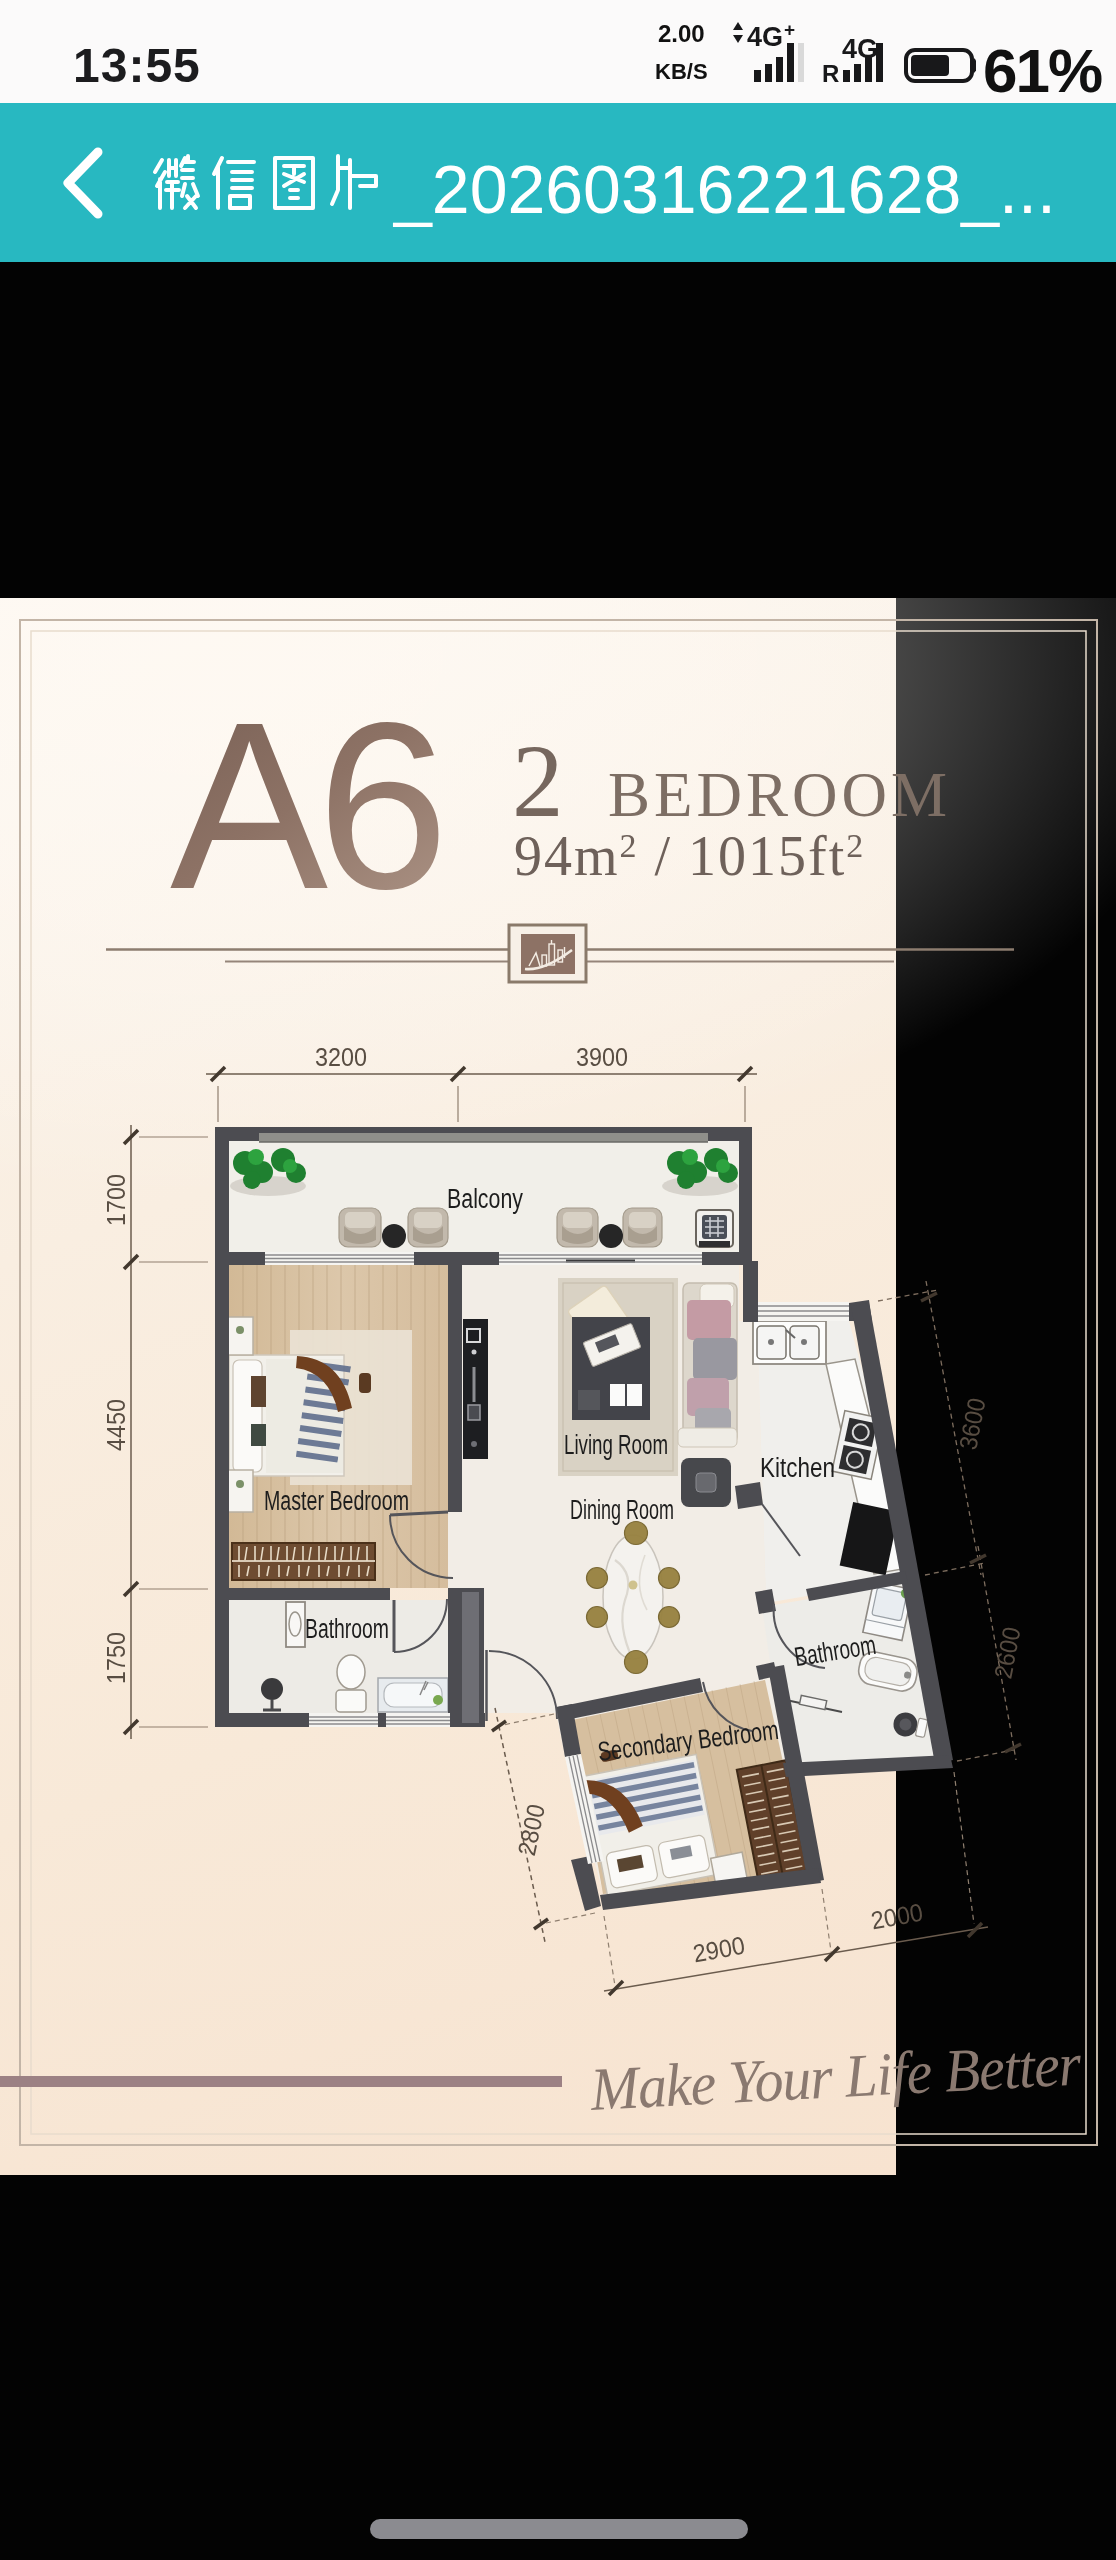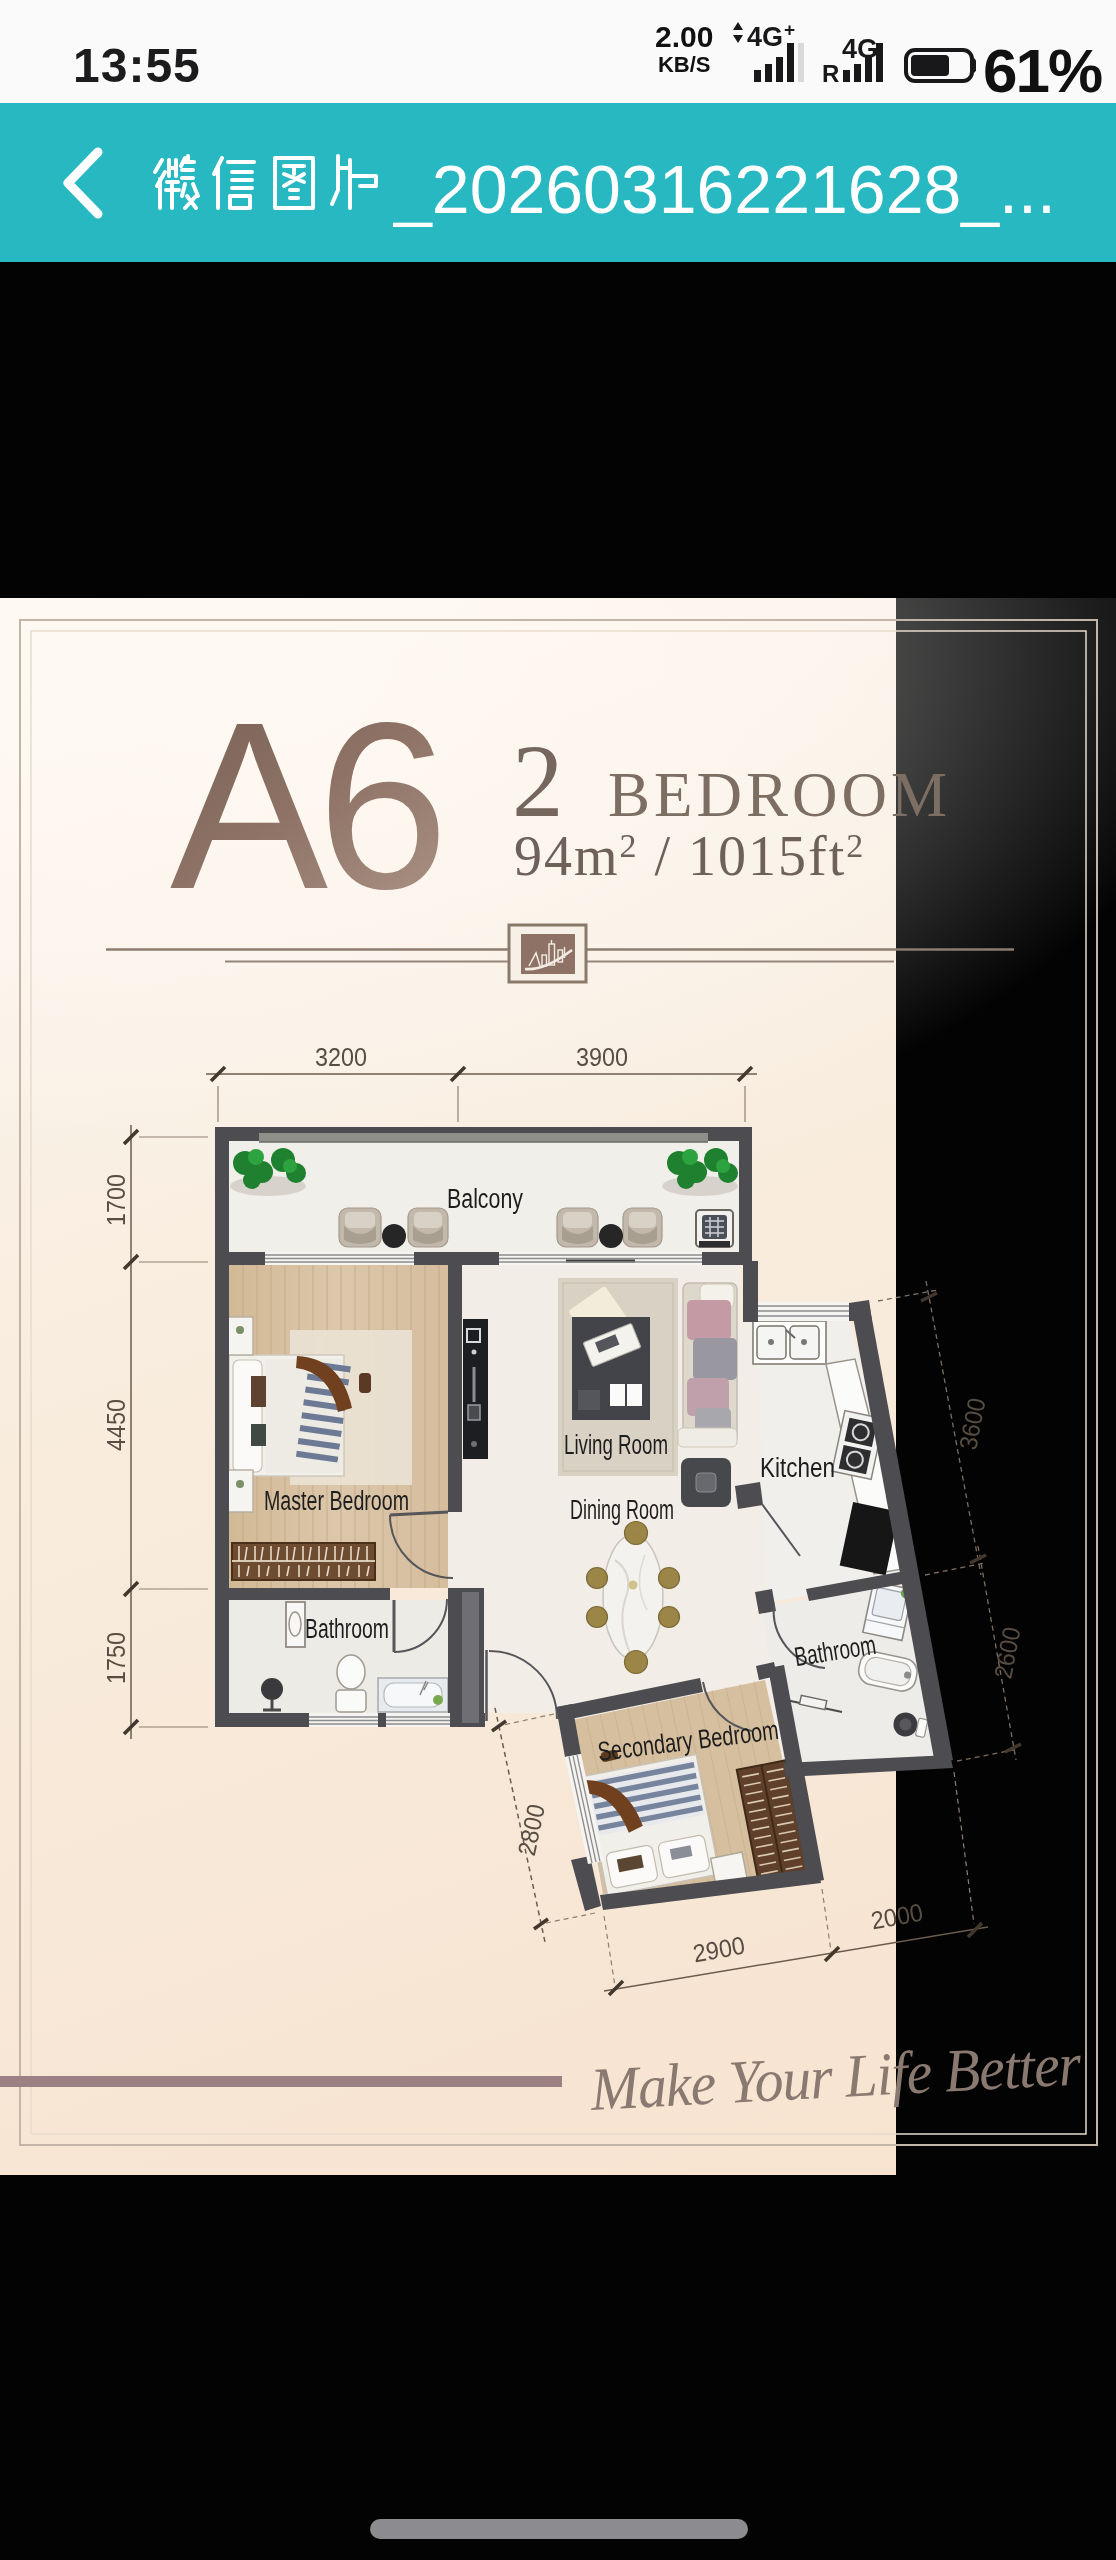--- a/index.html
+++ b/index.html
@@ -1,21 +1,21 @@
 <!DOCTYPE html>
 <html><head>
 <meta charset="utf-8">
 <style>
 html,body{margin:0;padding:0}
 body{width:1116px;height:2560px;background:#030303;font-family:"Liberation Sans",sans-serif;position:relative;overflow:hidden}
 #statusbar{position:absolute;top:0;left:0;width:1116px;height:103px;background:#fbfafa}
 #time{position:absolute;left:73px;top:38px;font-size:48px;font-weight:600;color:#1c1c1e;letter-spacing:1px}
 #netspeed{position:absolute;left:655px;top:22px;text-align:center;color:#111;line-height:1}
-#netspeed .n1{font-size:30px;font-weight:700}
-#netspeed .n2{font-size:22px;font-weight:700;margin-top:2px}
+#netspeed .n1{font-size:24px;font-weight:700}
+#netspeed .n2{font-size:22px;font-weight:700;margin-top:15px}
 #pct{position:absolute;left:983px;top:35px;font-size:62px;font-weight:700;color:#111;letter-spacing:-2px}
 #sicons{position:absolute;left:726px;top:18px}
 #titlebar{position:absolute;top:103px;left:0;width:1116px;height:159px;background:#28b8c1}
 #titletext{position:absolute;left:394px;top:150px;font-size:68px;color:#fff;letter-spacing:0px}
 #cjk{position:absolute;left:152px;top:152px}
 #chev{position:absolute;left:58px;top:144px}
 #poster{position:absolute;top:598px;left:0;width:896px;height:1577px;background:linear-gradient(160deg,#fcf5ec 0%,#f9eee1 35%,#f8e9d8 65%,#f7e3d0 100%)}
 #poster svg{position:absolute;top:0;left:0}
 #homebar{position:absolute;left:370px;top:2519px;width:378px;height:20px;border-radius:10px;background:#8b8b90}
 </style>

